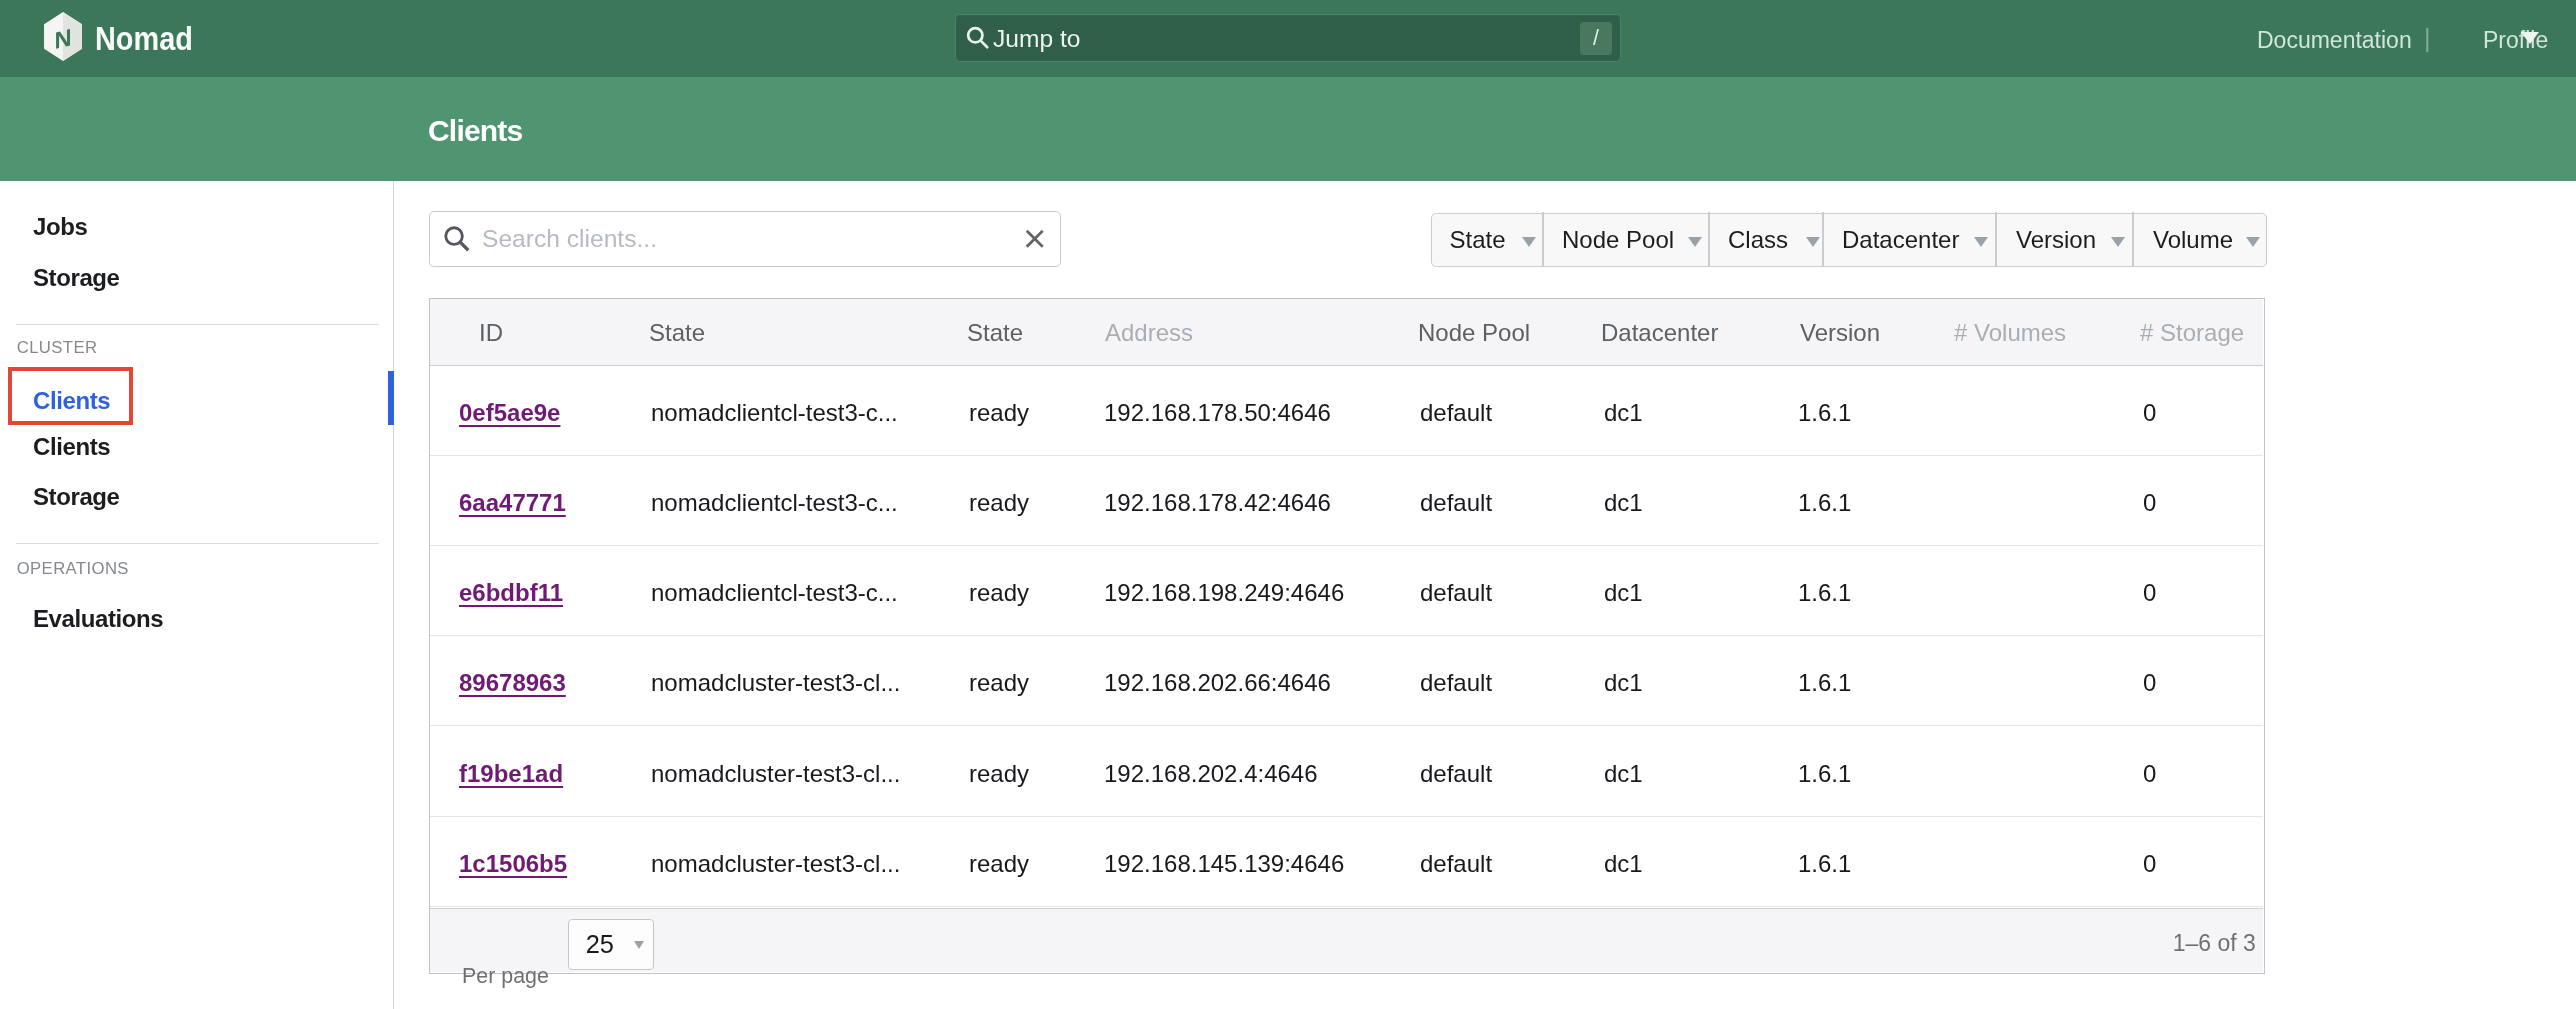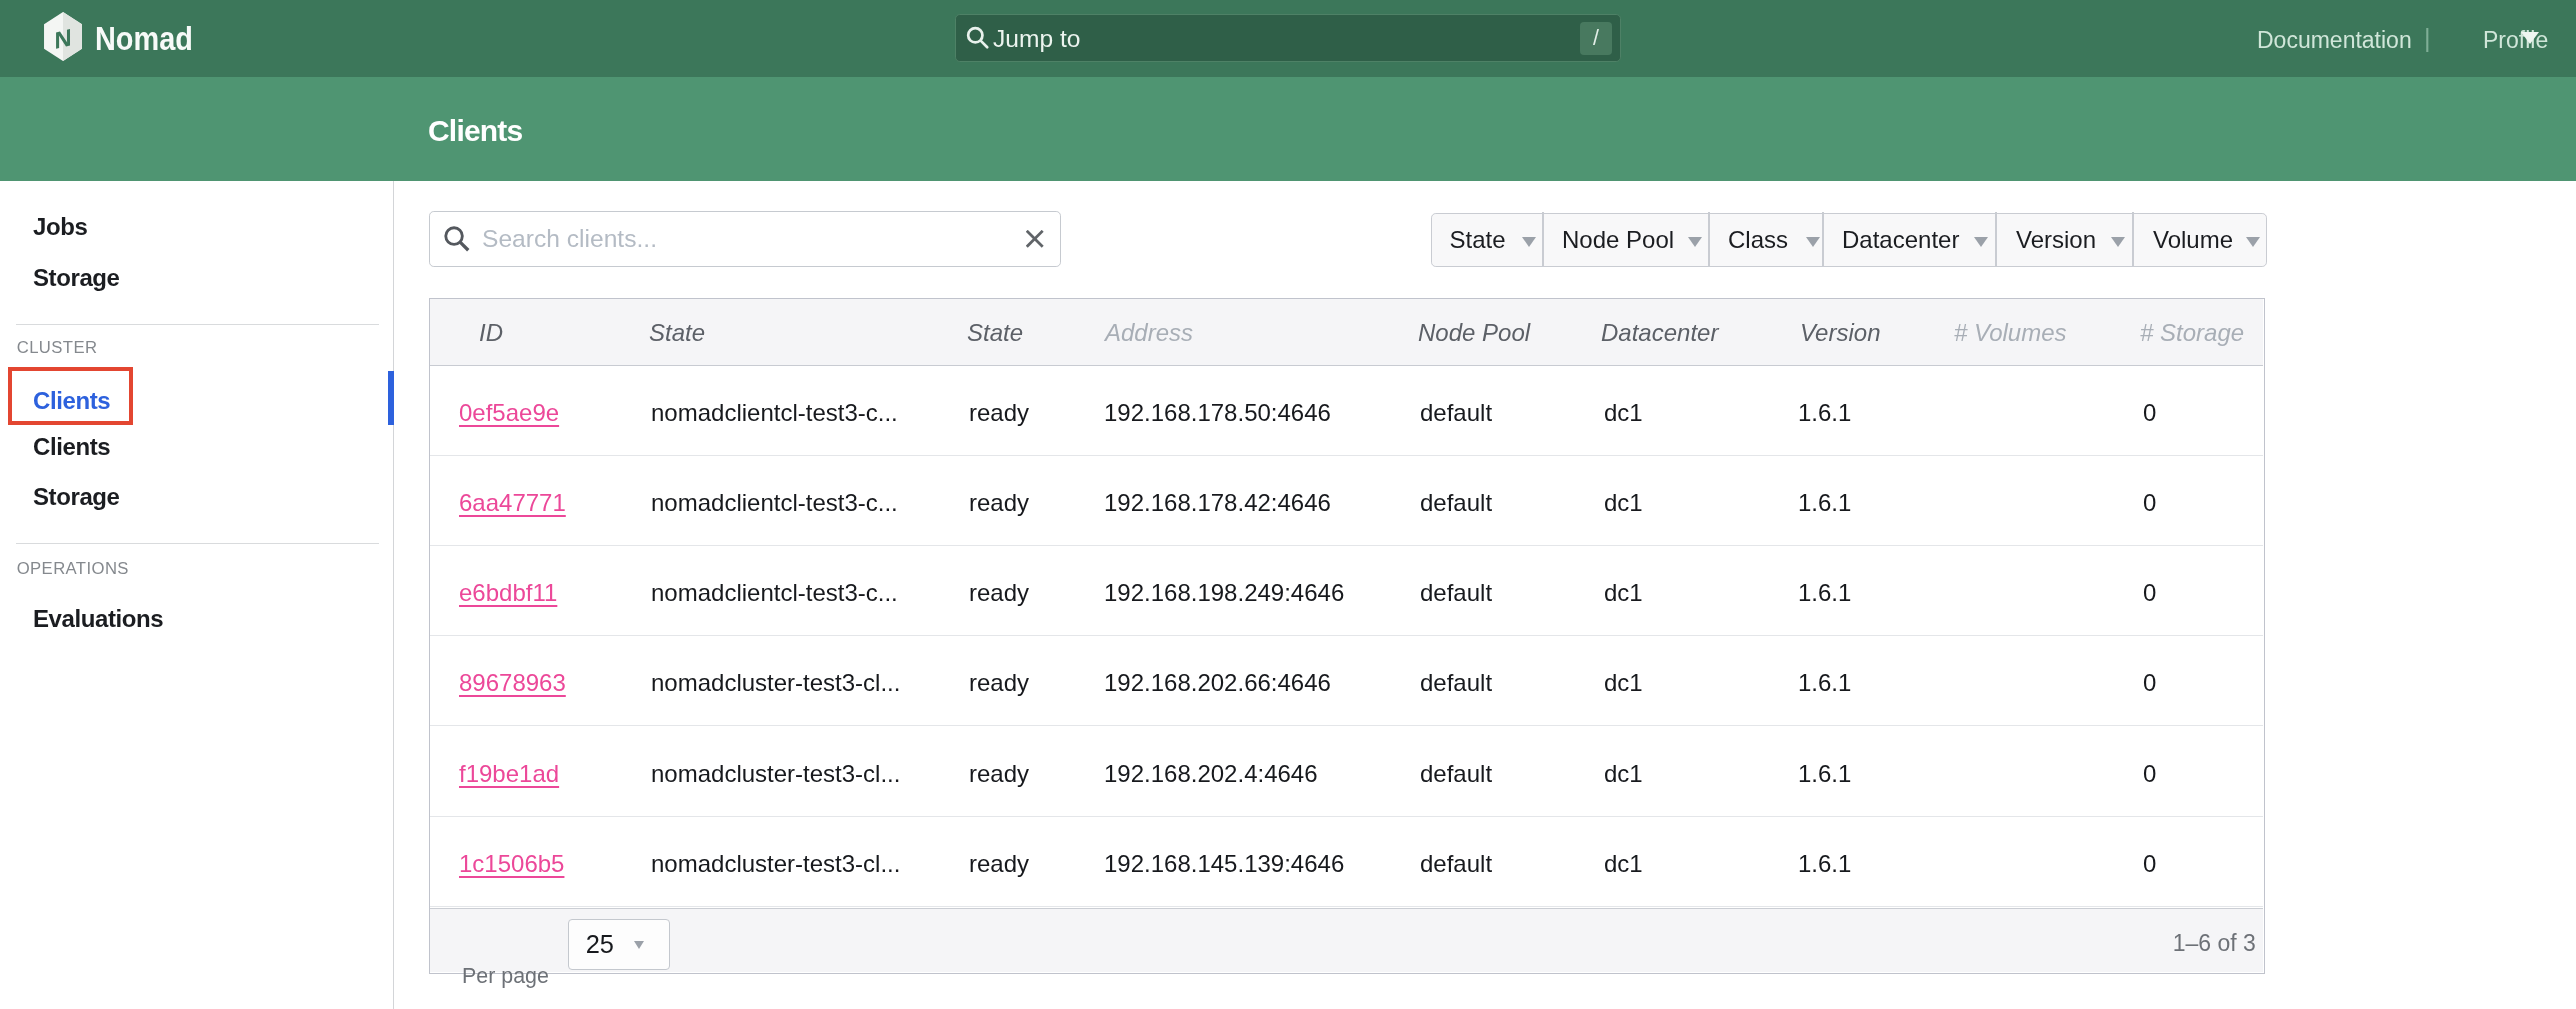--- a/index.html
+++ b/index.html
@@ -35,29 +35,29 @@
   #searchph { left:482px; top:225px; font-size:24.6px; color:#b4bbc4; }
   #xicon { left:1026px; top:230px; width:17.5px; height:17.5px; }
 
   #filters { left:1431px; top:213px; width:836px; height:54px; background:#f8f8f9; border:1.6px solid #c9ccd2; border-radius:4.8px; }
   .fdiv { position:absolute; top:-1.6px; width:1.6px; height:54px; background:#c9ccd2; }
   .flbl { position:absolute; top:12px; font-size:24px; color:#1b1d21; white-space:nowrap; }
   .caret { position:absolute; top:23px; width:0; height:0; border-left:7.1px solid transparent; border-right:7.1px solid transparent; border-top:10.3px solid #9ba1a9; }
 
   
   #tablebox { left:429px; top:298px; width:1836px; height:676px; border:1.6px solid #c0c3cc; background:#fff; }
-  #thead { left:0; top:0; width:1833px; height:67px; background:#f5f5f7; border-bottom:1.6px solid #c8cbd2;font-style:italic; }
+  #thead { left:0; top:0; width:1833px; height:67px; background:#f5f5f7; border-bottom:1.6px solid #c8cbd2; }
   .th { position:absolute; top:20px; font-size:24px; color:#5c6067; white-space:nowrap; }
   .th.light { color:#a8aeb6; }
   .row { position:absolute; left:0; width:1833px; height:90px; border-bottom:1.6px solid #e4e6e9; }
   .cell { position:absolute; top:33px; font-size:24px; color:#17191d; white-space:nowrap; }
-  .idcell { font-weight:normal; text-decoration:underline; text-decoration-thickness:2.4px; text-underline-offset:4px; color:#ec4899; }
+  .idcell { font-weight:bold; text-decoration:underline; text-decoration-thickness:2.4px; text-underline-offset:4px; color:#701a75; }
   #tfoot { left:0; top:609px; width:1833px; height:64px; background:#f5f5f7; border-top:1.6px solid #cbced4; }
   #perpage { left:32px; top:22px; font-size:21.4px; color:#6d7177; position:absolute;margin-top:33px; }
-  #pagesel { position:absolute; left:138px; top:9.5px; width:102px; height:51px; background:#fdfdfd; border:1.6px solid #c4c8ce; border-radius:4px; }
+  #pagesel { position:absolute; left:138px; top:9.5px; width:86px; height:51px; background:#fdfdfd; border:1.6px solid #c4c8ce; border-radius:4px; }
   #pagesel .num { position:absolute; left:16.7px; top:10.3px; font-size:25.4px; color:#17191d; }
   #pagesel .caret { left:65px; top:21.4px; border-left:5.6px solid transparent; border-right:5.6px solid transparent; border-top:8.7px solid #9ba1a9; }
   #pagecount { position:absolute; right:7.1px; top:21.4px; font-size:23px; color:#6d7177; }
 </style>
 </head>
 <body>
 <div class="abs" id="navbar">
   <svg class="abs" style="left:44px;top:12px" width="38" height="49" viewBox="0 0 48 62">
     <polygon points="24,0 48,15.5 48,46.5 24,62 0,46.5 0,15.5" fill="#f4f6f4"></polygon>
     <polygon points="24,0 48,15.5 48,46.5 24,62 24,31" fill="#e0e4e0"></polygon>

